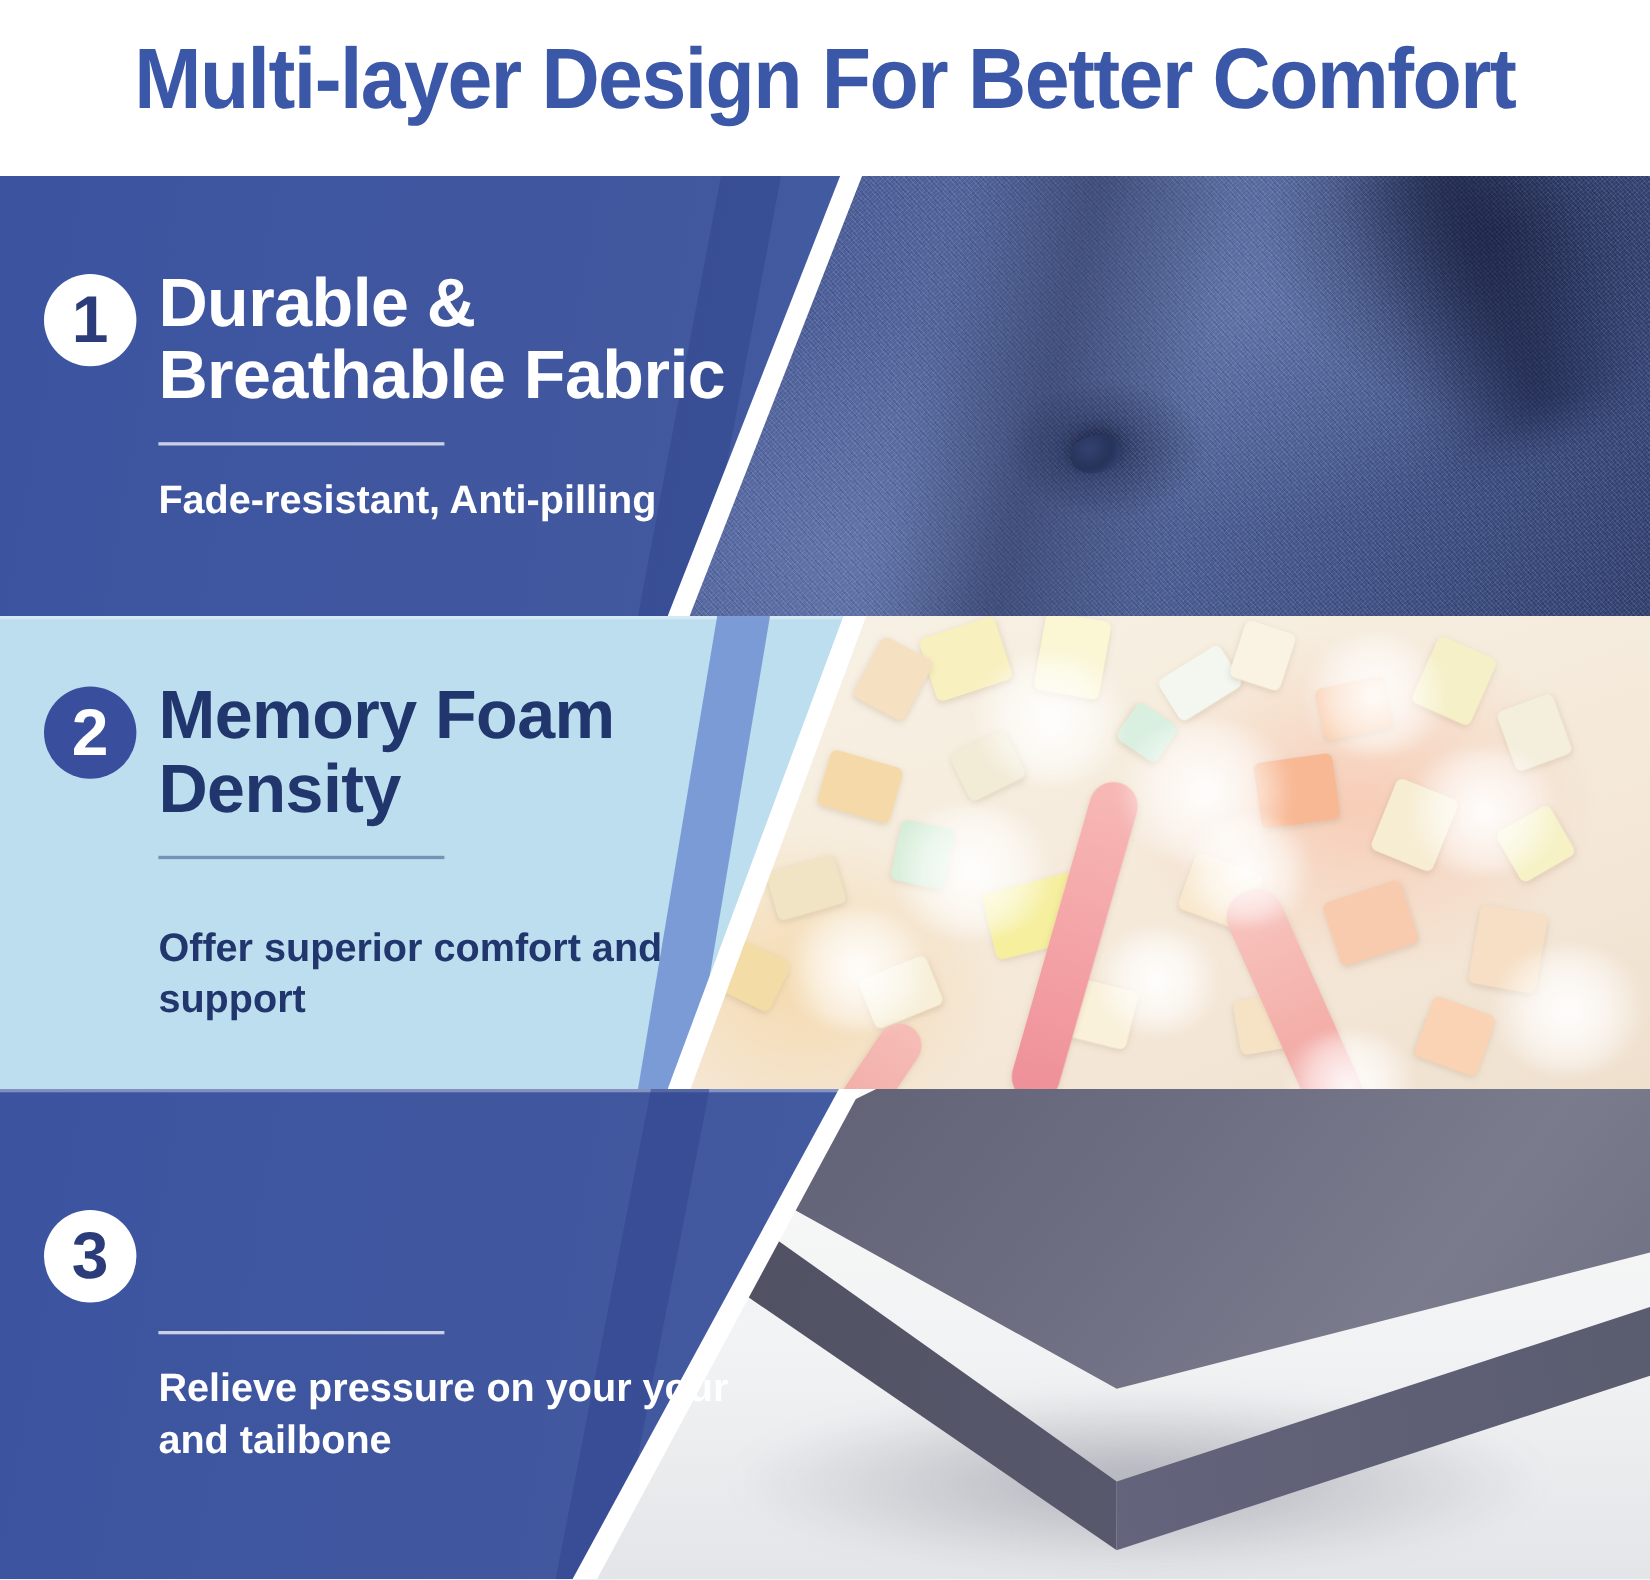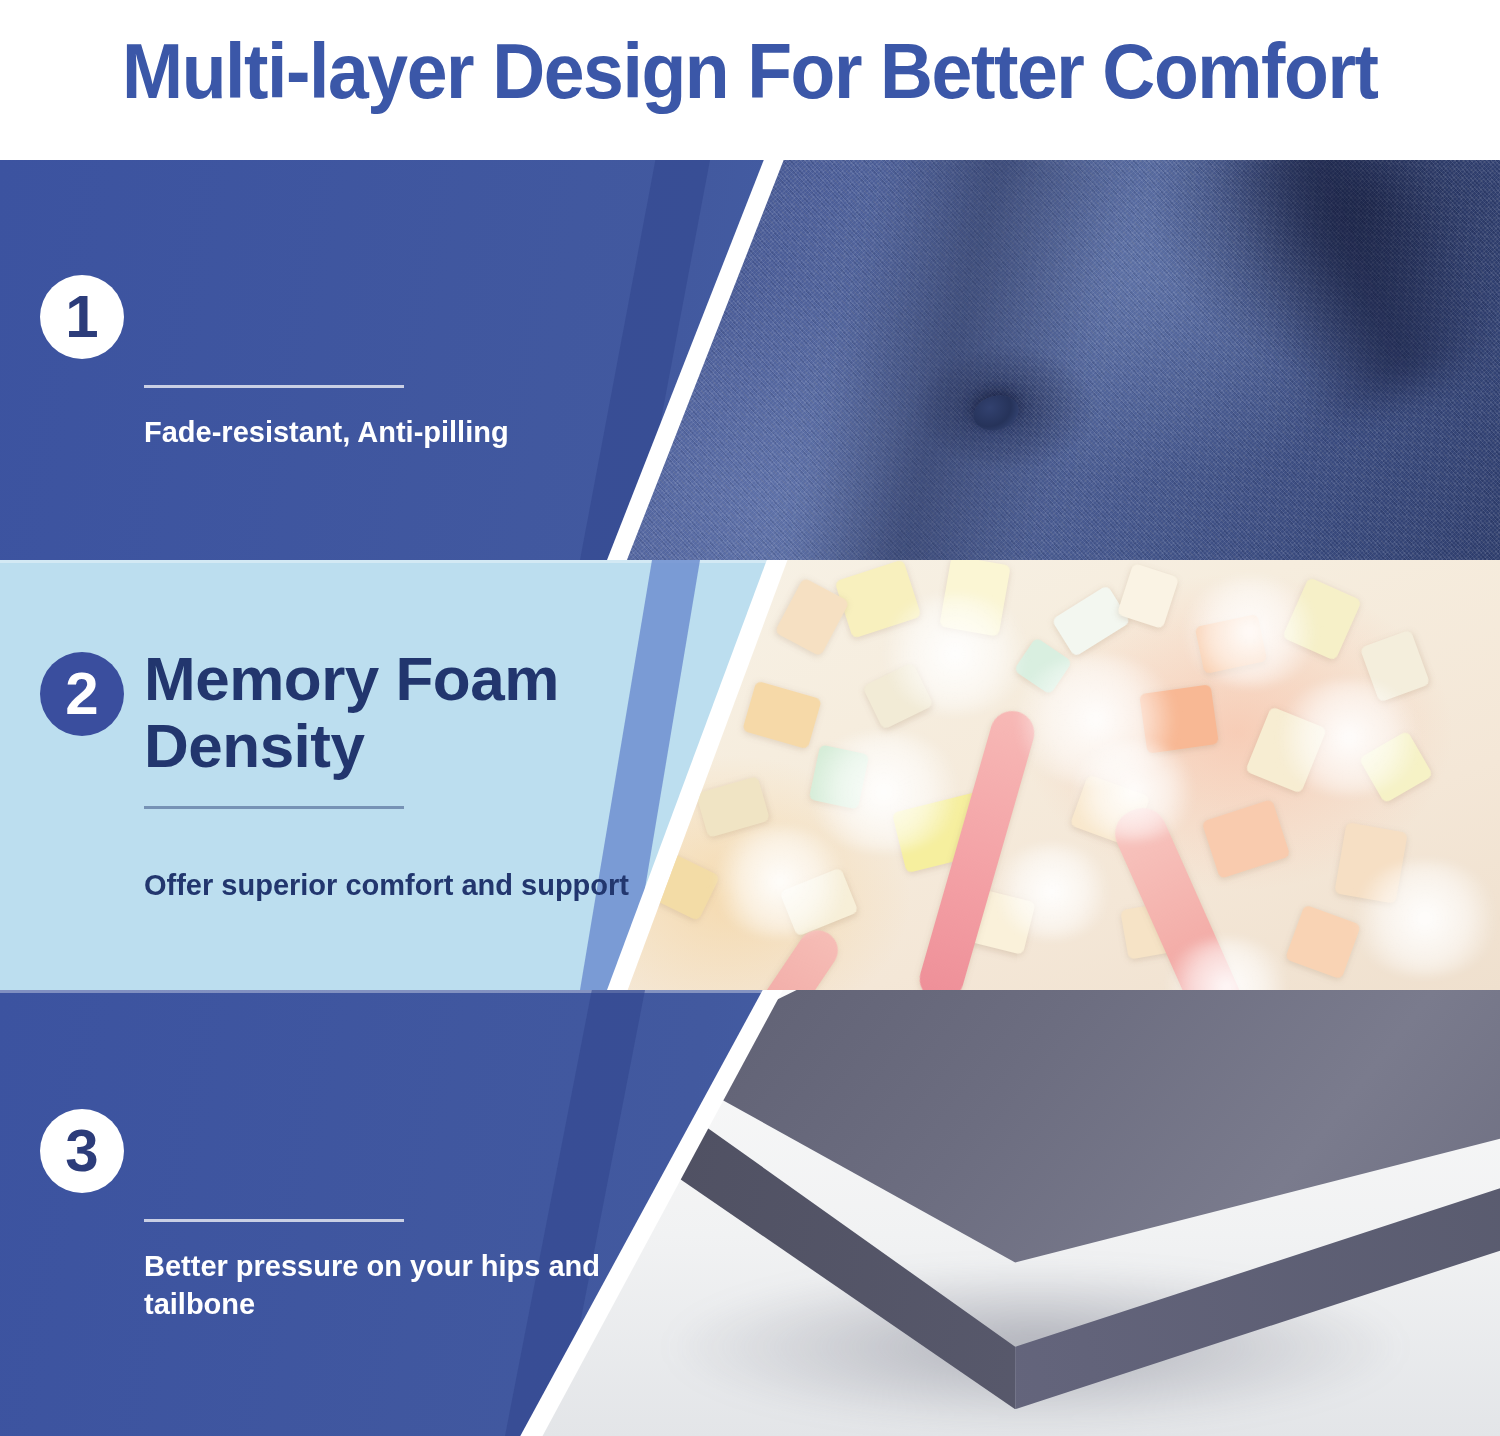--- a/index.html
+++ b/index.html
@@ -141,21 +141,21 @@
   .divider {
     height: 3px;
     width: 260px;
     margin: 26px 0 26px 104px;
   }
   .dark .divider { background: rgba(255,255,255,0.72); }
   .light .divider { background: rgba(34,54,110,0.45); }
 
   .sub-text {
     margin-left: 104px;
-    font-size: 29px;
+    font-size: 36px;
     font-weight: bold;
     line-height: 1.28;
     max-width: 520px;
   }
   .dark .sub-text { color: #ffffff; }
   .light .sub-text { color: #22366E; margin-top: 32px; }
 
   
   .fabric {
     background:
@@ -268,20 +268,21 @@
         <div class="fabric-weave"></div>
         <div class="tuft-crease"></div>
         <div class="tuft-crease2"></div>
         <div class="tuft-button"></div>
       </div>
     </div>
 
     <div class="panel-content">
       <div class="head-row">
         <div class="badge">1</div>
+        <div class="head-title">Durable &amp; Breathable Fabric</div>
       </div>
       <div class="divider"></div>
       <div class="sub-text">Fade-resistant, Anti-pilling</div>
     </div>
   </div>
 
   <div class="panel light" style="top:560px;height:430px;">
     <div class="panel-bg"></div>
     <div class="panel-hairline"></div>
 
@@ -361,17 +362,17 @@
 
         <div class="foam-shape foam-front-right" style="left:16%;top:-6%;width:90%;height:100%;clip-path:polygon(40% 86%, 100% 46%, 100% 60%, 40% 100%);"></div>
       </div>
     </div>
 
     <div class="panel-content">
       <div class="head-row">
         <div class="badge">3</div>
       </div>
       <div class="divider"></div>
-      <div class="sub-text">Better pressure on your hips and tailbone</div>
+      <div class="sub-text">Relieve pressure on your your and tailbone</div>
     </div>
   </div>
 
 </div>
 
 </body></html>

